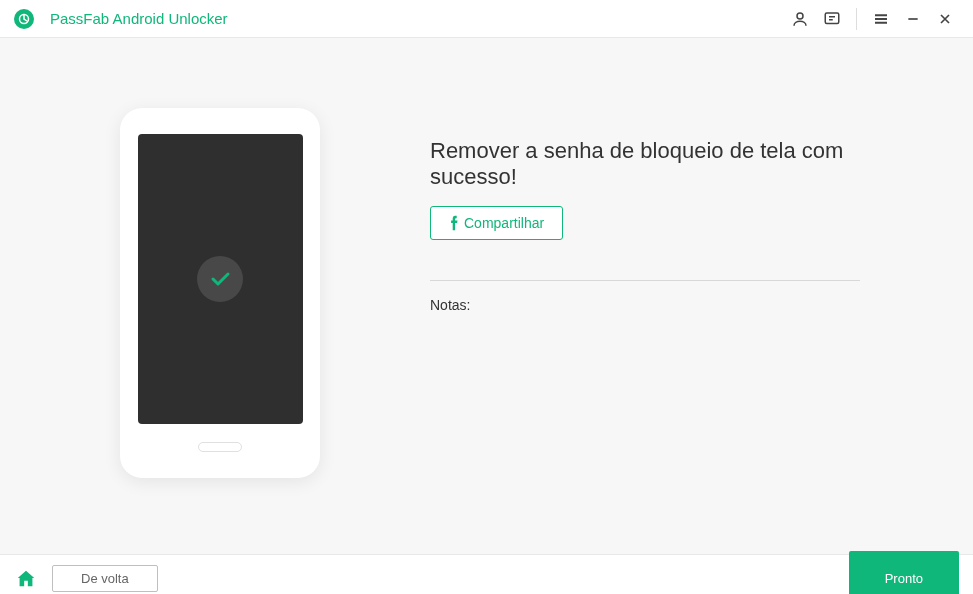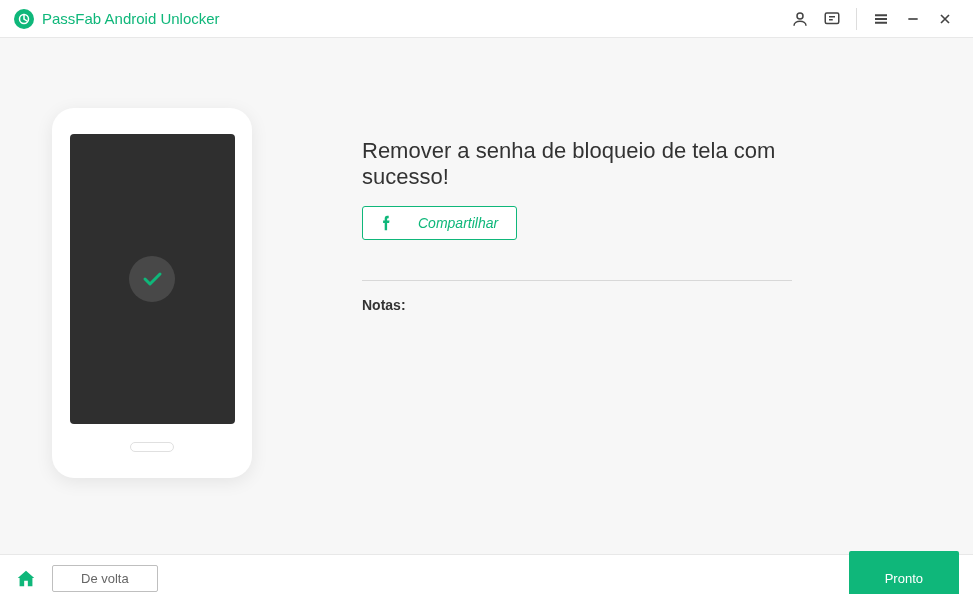--- a/index.html
+++ b/index.html
@@ -1,40 +1,40 @@
 <!DOCTYPE html>
 <html><head>
 <meta charset="utf-8">
 <style>
 * { margin: 0; padding: 0; box-sizing: border-box; font-family: -apple-system, BlinkMacSystemFont, "Segoe UI", Arial, sans-serif; }
 html, body { width: 973px; height: 594px; overflow: hidden; background: #fff; }
 
 .titlebar { height: 38px; display: flex; align-items: center; padding: 0 14px; border-bottom: 1px solid #e8e8e8; background: #fff; }
-.titlebar-left { display: flex; align-items: center; gap: 8px; }
+.titlebar-left { display: flex; align-items: center; gap: 16px; }
 .brand-logo { width: 20px; height: 20px; border-radius: 50%; background: #0fb77a; display: flex; align-items: center; justify-content: center; }
 .brand-logo svg { width: 12px; height: 12px; }
 .brand-text { color: #0fb77a; font-size: 15px; font-weight: 500; }
 .titlebar-right { margin-left: auto; display: flex; align-items: center; gap: 4px; }
 .tb-icon { width: 28px; height: 28px; display: flex; align-items: center; justify-content: center; cursor: pointer; color: #444; }
 .tb-sep { width: 1px; height: 22px; background: #ddd; margin: 0 6px; }
 
-.content { height: 516px; background: #f7f7f7; display: flex; align-items: flex-start; padding: 70px 70px 0 52px; }
+.content { height: 516px; background: #f7f7f7; display: flex; align-items: flex-start; padding: 70px 70px 0 120px; }
 
 .phone { width: 200px; height: 370px; background: #fff; border-radius: 22px; box-shadow: 0 4px 18px rgba(0,0,0,0.08); display: flex; flex-direction: column; align-items: center; padding: 26px 14px 14px; }
 .phone-screen { width: 165px; height: 290px; background: #2f2f2f; border-radius: 4px; display: flex; align-items: center; justify-content: center; }
 .check-circle { width: 46px; height: 46px; border-radius: 50%; background: rgba(255,255,255,0.12); display: flex; align-items: center; justify-content: center; }
 .phone-home { width: 44px; height: 10px; border: 1px solid #e0e0e0; border-radius: 6px; margin-top: 18px; }
 
 .info { flex: 1; padding-left: 110px; padding-top: 30px; max-width: 540px; }
 .heading { font-size: 22px; color: #333; font-weight: 500; margin-bottom: 16px; }
 .desc { font-size: 13.5px; color: #666; line-height: 1.55; margin-bottom: 34px; }
-.share-btn { display: inline-flex; align-items: center; gap: 28px; border: 1px solid #0fb77a; color: #0fb77a; background: #fff; padding: 8px 18px; font-size: 14px; border-radius: 3px; cursor: pointer; margin-bottom: 40px; font-style: italic; }
+.share-btn { display: inline-flex; align-items: center; gap: 6px; border: 1px solid #0fb77a; color: #0fb77a; background: #fff; padding: 8px 18px; font-size: 14px; border-radius: 3px; cursor: pointer; margin-bottom: 40px; }
 .share-btn svg { width: 9px; height: 16px; }
 .divider { border: none; border-top: 1px solid #d8d8d8; margin-bottom: 16px; }
-.notes-label { font-size: 14px; font-weight: 700; color: #333; margin-bottom: 5px; }
+.notes-label { font-size: 14px; font-weight: 400; color: #333; margin-bottom: 5px; }
 .notes-text { font-size: 13.5px; color: #555; }
 .contact-link { color: #0fb77a; text-decoration: underline; cursor: pointer; }
 
 .footer { height: 48px; background: #fff; border-top: 1px solid #e8e8e8; display: flex; align-items: center; padding: 0 14px; gap: 14px; }
 .home-btn { width: 24px; height: 24px; display: flex; align-items: center; justify-content: center; cursor: pointer; }
 .back-btn { border: 1px solid #bfbfbf; background: #fff; color: #666; font-size: 13px; padding: 5px 28px; border-radius: 2px; cursor: pointer; }
 .done-btn { margin-left: auto; background: #0fb77a; color: #fff; font-size: 13px; padding: 20px 36px; border: none; border-radius: 2px; cursor: pointer; }
 </style>
 </head>
 <body>

